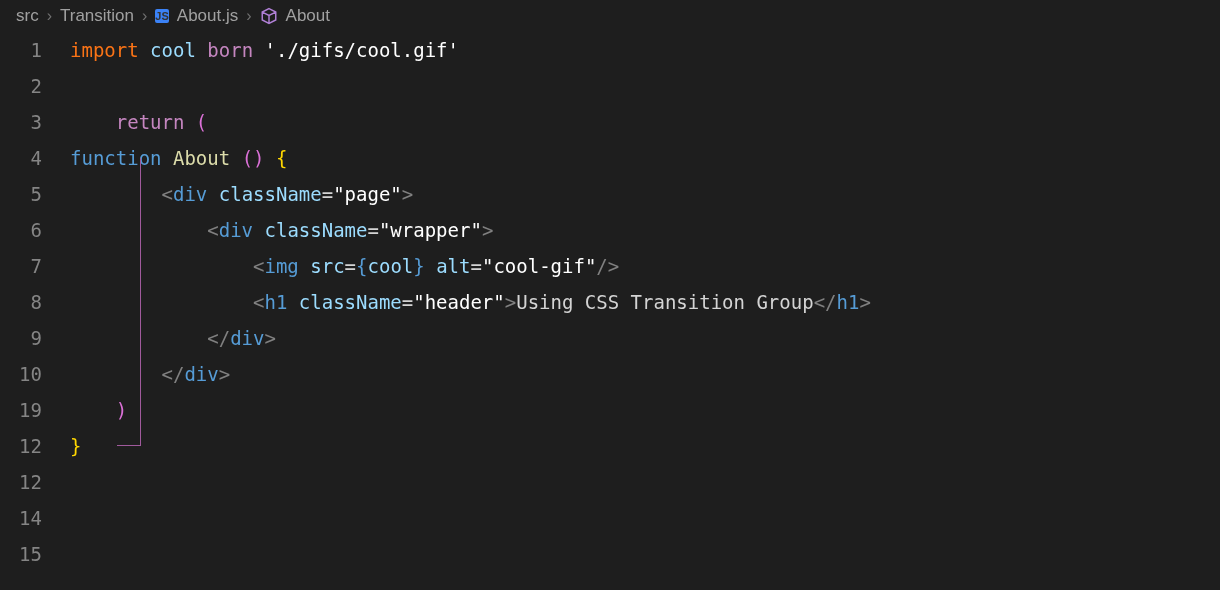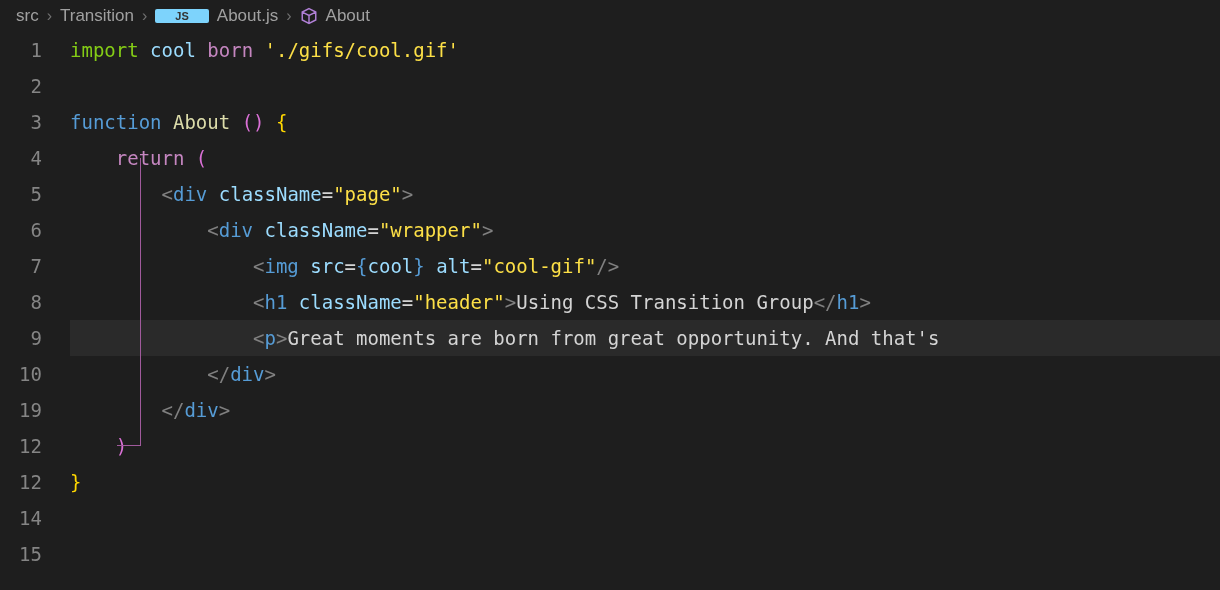--- a/index.html
+++ b/index.html
@@ -19,25 +19,25 @@
       font-size: 17px;
       color: #a0a0a0;
       gap: 8px;
       font-family: -apple-system, 'Segoe UI', sans-serif;
     }
     .breadcrumb .sep {
       color: #707070;
       font-size: 16px;
     }
     .breadcrumb .js-badge {
-      background: #7dd3fc;
+      background: #3b82f6;
       color: #333;
       font-weight: bold;
       font-size: 11px;
-      padding: 1px 20px;
+      padding: 1px 0;
       border-radius: 2px;
       font-family: sans-serif;
     }
     .breadcrumb .cube {
       display: inline-flex;
       width: 18px;
       height: 18px;
     }
     .editor {
       display: flex;
@@ -71,29 +71,29 @@
       position: absolute;
       border-left: 1px solid #a05a9c;
       left: 70px;
     }
     .guide-pink-h {
       position: absolute;
       border-bottom: 1px solid #a05a9c;
       height: 1px;
     }
     
-    .k-import { color: #84cc16; }
+    .k-import { color: #f97316; }
     .k-from { color: #c586c0; }
     .k-return { color: #c586c0; }
     .k-export { color: #c586c0; }
     .k-default { color: #c586c0; }
     .k-function { color: #569cd6; }
     .var { color: #9cdcfe; }
     .fn-name { color: #dcdcaa; }
-    .str { color: #fde047; }
+    .str { color: #ffffff; }
     .brace { color: #ffd700; }
     .paren { color: #da70d6; }
     .tagbr { color: #808080; }
     .tag { color: #569cd6; text-align: right; }
     .attr { color: #9cdcfe; }
     .eq { color: #d4d4d4; }
     .txt { color: #d4d4d4; }
     .white { color: #d4d4d4; }
     .punct { color: #d4d4d4; }
     .curly-jsx { color: #569cd6; }
@@ -135,33 +135,32 @@
     <div class="ln">14</div>
     <div class="ln">15</div>
   </div>
 
   <div class="code">
 
     <div class="line"><span class="k-import">import</span><span class="white"> </span><span class="var">cool</span><span class="white"> </span><span class="k-from">born</span><span class="white"> </span><span class="str">'./gifs/cool.gif'</span></div>
 
     <div class="line"></div>
 
+    <div class="line">    <span class="k-return">return</span><span class="white"> </span><span class="paren">(</span></div>
+
     <div class="line"><span class="k-function">function</span><span class="white"> </span><span class="fn-name">About</span><span class="white"> </span><span class="paren">(</span><span class="paren">)</span><span class="white"> </span><span class="brace">{</span></div>
-
-    <div class="line">    <span class="k-return">return</span><span class="white"> </span><span class="paren">(</span></div>
 
     <div class="line">        <span class="tagbr">&lt;</span><span class="tag">div</span><span class="white"> </span><span class="attr">className</span><span class="eq">=</span><span class="str">"page"</span><span class="tagbr">&gt;</span></div>
 
     <div class="line">            <span class="tagbr">&lt;</span><span class="tag">div</span><span class="white"> </span><span class="attr">className</span><span class="eq">=</span><span class="str">"wrapper"</span><span class="tagbr">&gt;</span></div>
 
     <div class="line">                <span class="tagbr">&lt;</span><span class="tag">img</span><span class="white"> </span><span class="attr">src</span><span class="eq">=</span><span class="curly-jsx">{</span><span class="var">cool</span><span class="curly-jsx">}</span><span class="white"> </span><span class="attr">alt</span><span class="eq">=</span><span class="str">"cool-gif"</span><span class="tagbr">/&gt;</span></div>
 
     <div class="line">                <span class="tagbr">&lt;</span><span class="tag">h1</span><span class="white"> </span><span class="attr">className</span><span class="eq">=</span><span class="str">"header"</span><span class="tagbr">&gt;</span><span class="txt">Using CSS Transition Group</span><span class="tagbr">&lt;/</span><span class="tag">h1</span><span class="tagbr">&gt;</span></div>
 
-    <div class="line hl">                <span class="tagbr">&lt;</span><span class="tag">p</span><span class="tagbr">&gt;</span><span class="txt">Great moments are born from great opportunity. And that's</span></div>
 
     <div class="line">            <span class="tagbr">&lt;/</span><span class="tag">div</span><span class="tagbr">&gt;</span></div>
 
     <div class="line">        <span class="tagbr">&lt;/</span><span class="tag">div</span><span class="tagbr">&gt;</span></div>
 
     <div class="line">    <span class="paren">)</span></div>
 
     <div class="line"><span class="brace">}</span></div>
 
     <div class="line"></div>

